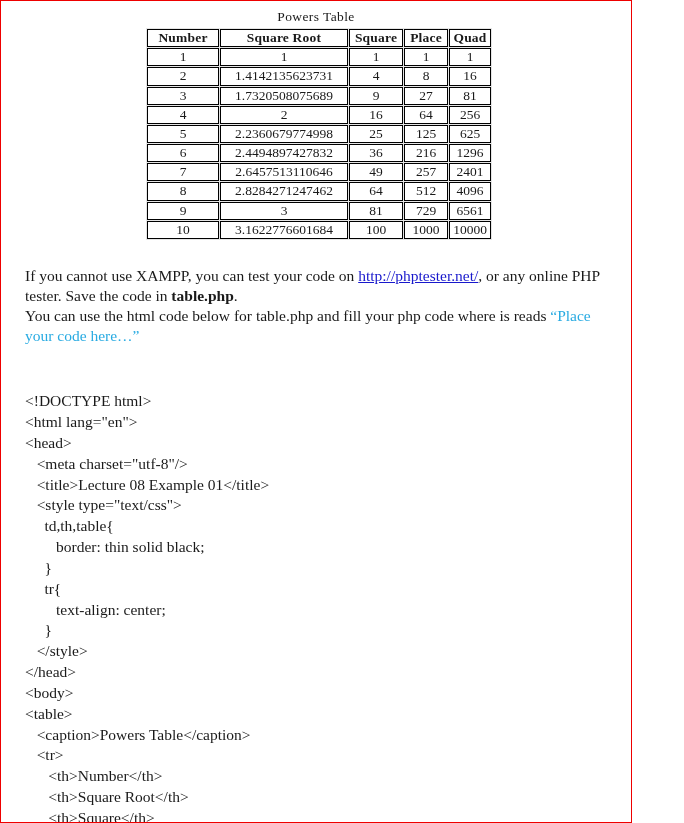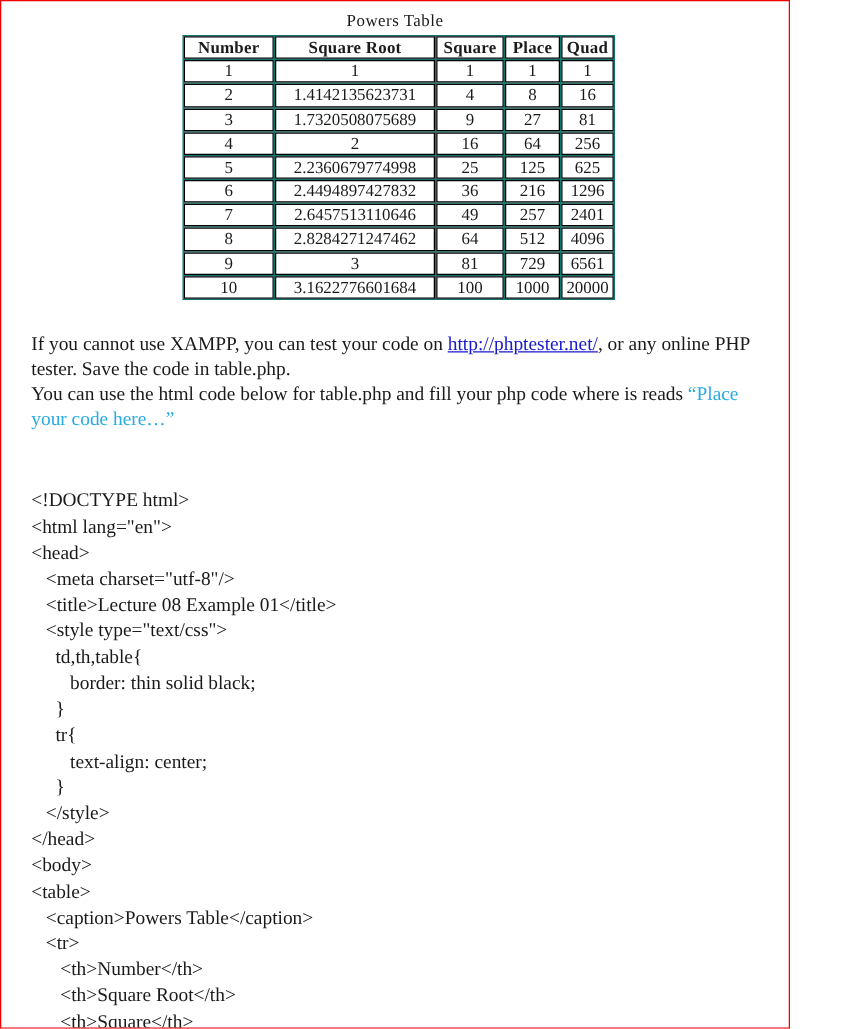--- a/index.html
+++ b/index.html
@@ -36,21 +36,21 @@
     text-align: center;
     font-size: 13.5px;
     letter-spacing: 0.4px;
     color: #1a1a1a;
     padding-bottom: 3px;
   }
   table.powers {
     border-collapse: separate;
     border-spacing: 1px;
     width: 340px;
-    background: #0f766e;
+    background: #e5e5e5;
     table-layout: fixed;
   }
   table.powers th,
   table.powers td {
     border: 1px solid #000000;
     text-align: center;
     font-size: 13.5px;
     line-height: 1.05;
     padding: 1px 2px;
     background: #ffffff;
@@ -74,21 +74,21 @@
     line-height: 1.30;
   }
   .prose p {
     margin: 0;
   }
   a.ext-link {
     color: #1818cc;
     text-decoration: underline;
     text-align: right;
   }
-  .bold { font-weight: normal; }
+  .bold { font-weight: bold; }
   .accent { color: #29abe2; }
 
   
   .code {
     padding: 3px 24px 0 24px;
     font-size: 15.5px;
     line-height: 1.345;
     white-space: pre;
   }
   .code .line {
@@ -182,21 +182,21 @@
               <td>3</td>
               <td>81</td>
               <td>729</td>
               <td>6561</td>
             </tr>
             <tr>
               <td>10</td>
               <td>3.1622776601684</td>
               <td>100</td>
               <td>1000</td>
-              <td>20000</td>
+              <td>10000</td>
             </tr>
           </tbody>
       </table>
     </div>
   </div>
 
   <div class="prose">
     <p><span>If you cannot use XAMPP, you can test your code on </span><a class="ext-link" href="#">http://phptester.net/</a><span>,  or any online PHP tester. Save the code in </span><span class="bold">table.php</span><span>.</span></p>
     <p><span>You can use the html code below for table.php and fill your php code where is reads </span><span class="accent">“Place your code here…”</span></p>
   </div>

